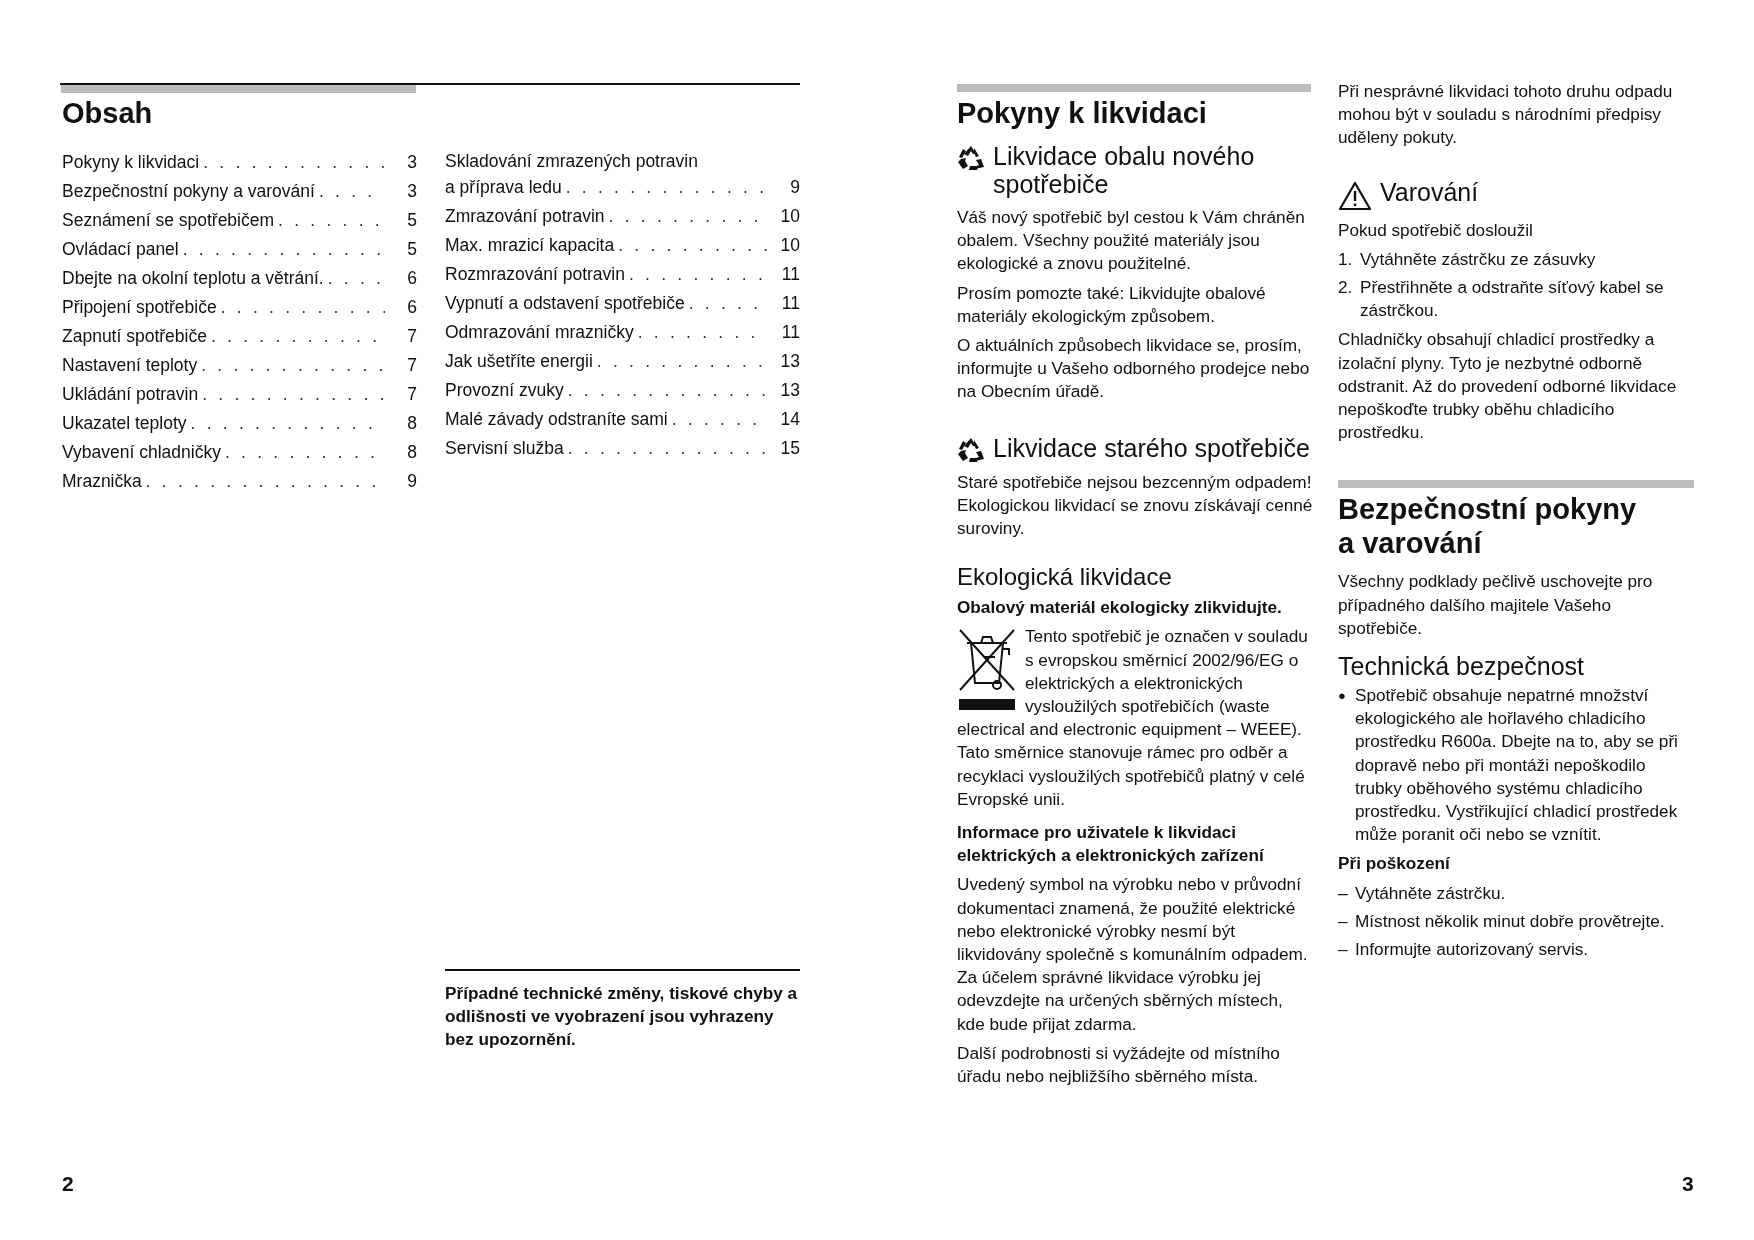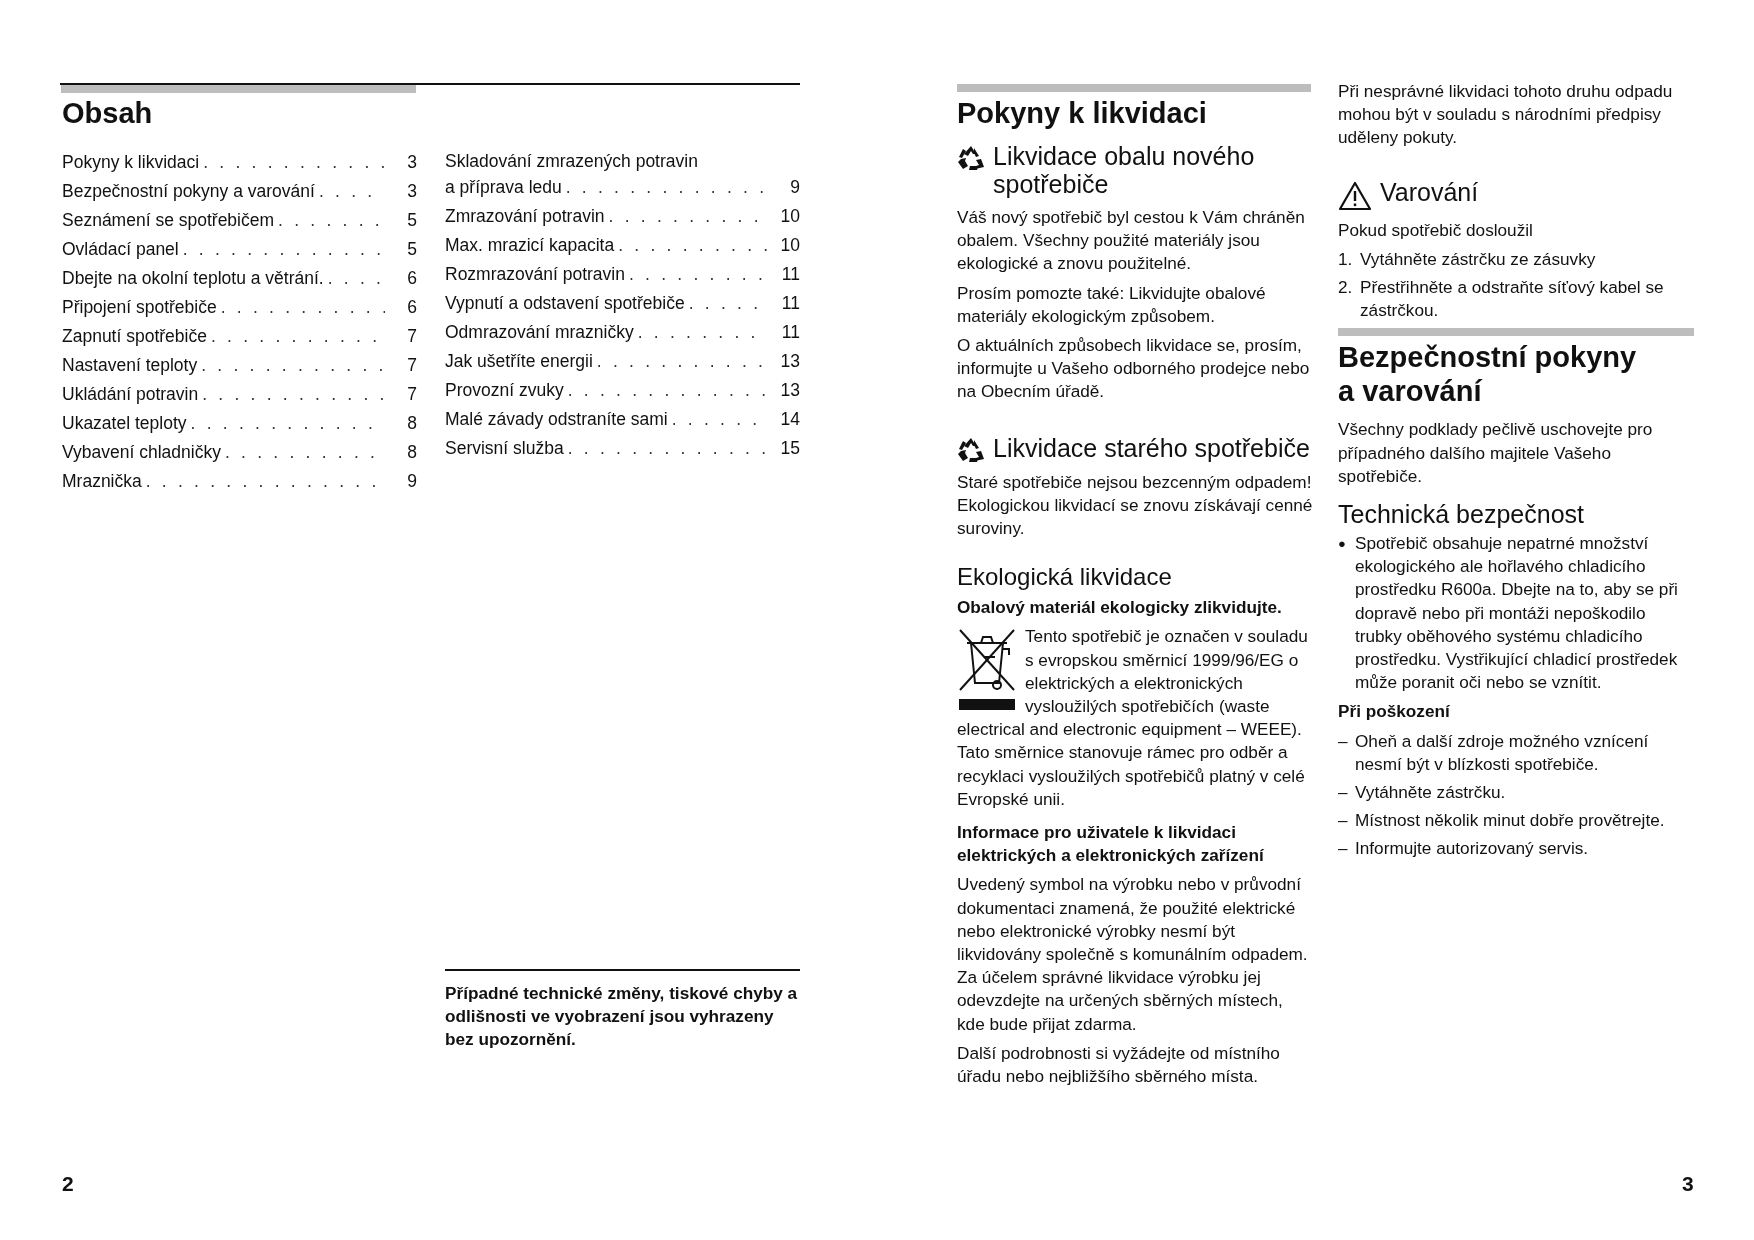--- a/index.html
+++ b/index.html
@@ -202,21 +202,21 @@
         <path d="M10 16 L50 16"></path>
         <path d="M24 16 L26 10 L34 10 L36 16"></path>
         <circle cx="40" cy="58" r="4"></circle>
         <path d="M46 22 L52 22 L52 28"></path>
         <path d="M28 30 L38 30"></path>
         <path d="M3 3 L57 63"></path>
         <path d="M57 3 L3 63"></path>
       </g>
       <rect x="2" y="72" width="56" height="11" fill="#111"></rect>
     </svg>
-    <p style="margin-bottom:10px;">Tento spotřebič je označen v souladu s evropskou směrnicí 1999/96/EG o elektrických a elektronických vysloužilých spotřebičích (waste electrical and electronic equipment – WEEE). Tato směrnice stanovuje rámec pro odběr a recyklaci vysloužilých spotřebičů platný v celé Evropské unii.</p>
+    <p style="margin-bottom:10px;">Tento spotřebič je označen v souladu s evropskou směrnicí 2002/96/EG o elektrických a elektronických vysloužilých spotřebičích (waste electrical and electronic equipment – WEEE). Tato směrnice stanovuje rámec pro odběr a recyklaci vysloužilých spotřebičů platný v celé Evropské unii.</p>
   </div>
 
   <p class="bold" style="margin-bottom:6px;">Informace pro uživatele k likvidaci elektrických a elektronických zařízení</p>
   <p>Uvedený symbol na výrobku nebo v průvodní dokumentaci znamená, že použité elektrické nebo elektronické výrobky nesmí být likvidovány společně s komunálním odpadem. Za účelem správné likvidace výrobku jej odevzdejte na určených sběrných místech, kde bude přijat zdarma.</p>
   <p>Další podrobnosti si vyžádejte od místního úřadu nebo nejbližšího sběrného místa.</p>
 </div>
 
 <div class="col" style="left:1338px;top:80px;width:356px;">
   <p style="margin-bottom:28px;">Při nesprávné likvidaci tohoto druhu odpadu mohou být v souladu s národními předpisy uděleny pokuty.</p>
 
@@ -226,31 +226,32 @@
       <rect x="15.8" y="10" width="2.4" height="10" fill="#111"></rect>
       <rect x="15.8" y="22.5" width="2.4" height="2.6" fill="#111"></rect>
     </svg>
     <h2>Varování</h2>
   </div>
   <p>Pokud spotřebič dosloužil</p>
   <ol>
     <li><span class="mk">1.</span><span>Vytáhněte zástrčku ze zásuvky</span></li>
     <li><span class="mk">2.</span><span>Přestřihněte a odstraňte síťový kabel se zástrčkou.</span></li>
   </ol>
+  <p style="margin-bottom:36px;">Chladničky obsahují chladicí prostředky a izolační plyny. Tyto je nezbytné odborně odstranit. Až do provedení odborné likvidace nepoškoďte trubky oběhu chladicího prostředku.</p>
 
   <div class="bar-gray" style="position:relative;width:356px;margin-bottom:4px;"></div>
   <h1 style="margin-bottom:10px;width:300px;">Bezpečnostní pokyny a varování</h1>
   <p style="margin-bottom:12px;">Všechny podklady pečlivě uschovejte pro případného dalšího majitele Vašeho spotřebiče.</p>
 
   <h2 style="margin-bottom:4px;">Technická bezpečnost</h2>
   <ul>
     <li style="padding-left:17px;"><span class="mk" style="font-size:13px;">●</span><span>Spotřebič obsahuje nepatrné množství ekologického ale hořlavého chladicího prostředku R600a. Dbejte na to, aby se při dopravě nebo při montáži nepoškodilo trubky oběhového systému chladicího prostředku. Vystřikující chladicí prostředek může poranit oči nebo se vznítit.</span></li>
   </ul>
   <p class="bold">Při poškození</p>
   <ul>
-    <li style="padding-left:17px;"><span class="mk">–</span><span>Oheň a další zdroje možného vznícení nesmí být v blízkosti spotřebiče.</span></li>
+    <li style="padding-left:17px;"><span class="mk">–</span></li>
     <li style="padding-left:17px;"><span class="mk">–</span><span>Vytáhněte zástrčku.</span></li>
     <li style="padding-left:17px;"><span class="mk">–</span><span>Místnost několik minut dobře provětrejte.</span></li>
     <li style="padding-left:17px;"><span class="mk">–</span><span>Informujte autorizovaný servis.</span></li>
   </ul>
 </div>
 
 <div class="pagenum" style="left:1682px;top:1172px;">3</div>
 
 </body></html>

